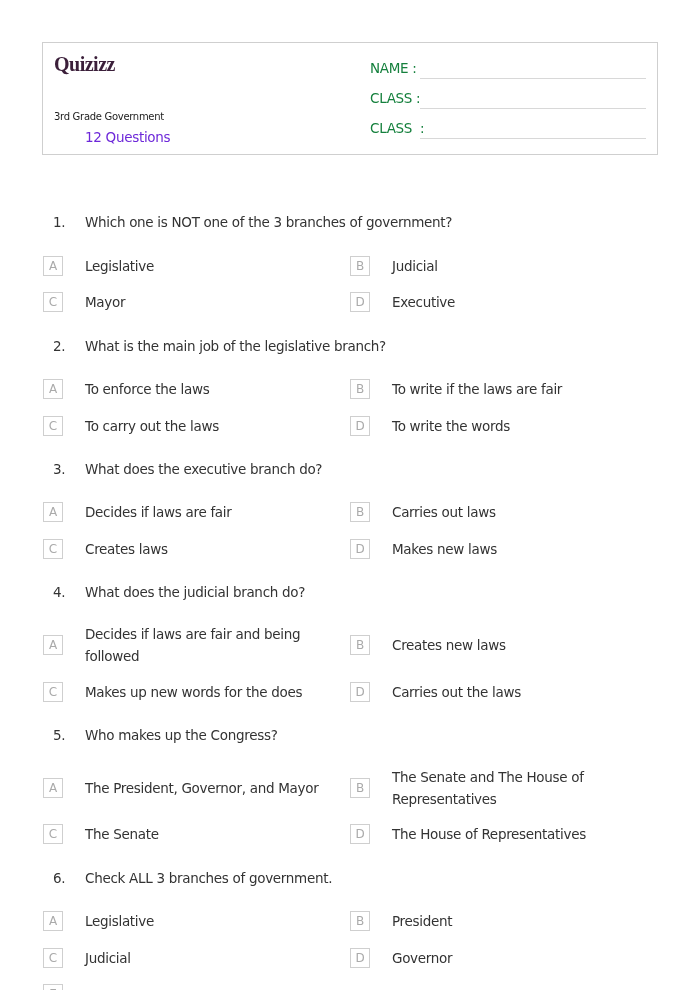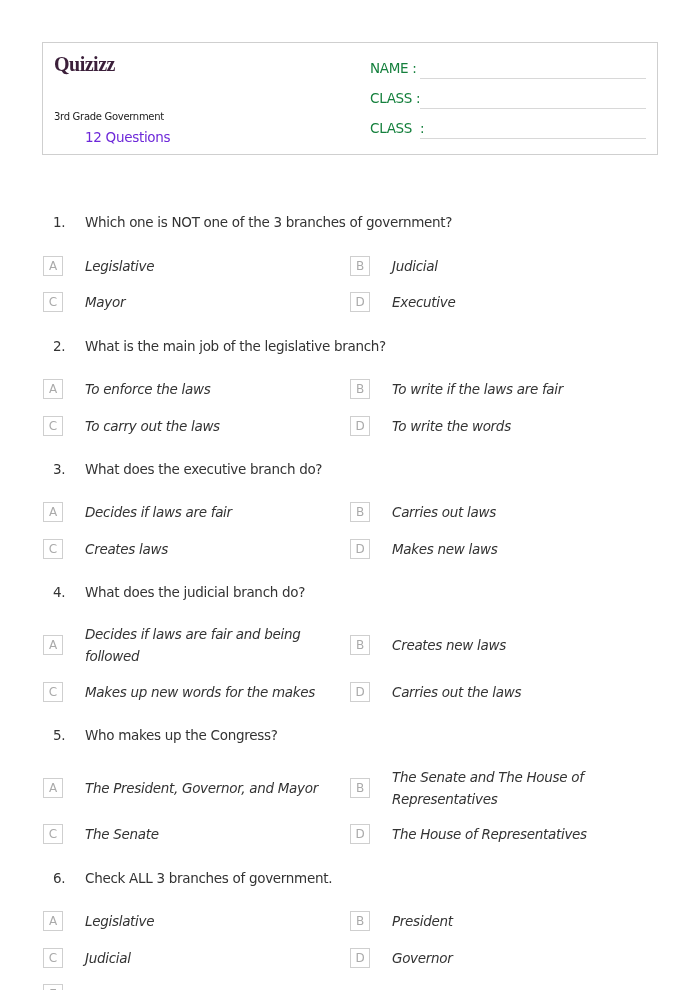--- a/index.html
+++ b/index.html
@@ -22,21 +22,21 @@
   .field-line { position: absolute; left: 377px; width: 226px; border-bottom: 1px solid #d8d8d8; }
 
   .q { position: absolute; font-size: 13.5px; color: #333; letter-spacing: -0.3px; }
   .q-num { position: absolute; left: 53px; }
   .q-text { position: absolute; left: 85px; }
 
   .opt-box {
     position: absolute; width: 20px; height: 20px; border: 1px solid #cfcfcf;
     font-size: 12px; color: #aaa; text-align: center; line-height: 18px;
   }
-  .opt-text { position: absolute; font-size: 13.5px; color: #333; letter-spacing: -0.3px; line-height: 22px; font-style: italic; }
+  .opt-text { position: absolute; font-size: 13.5px; color: #333; letter-spacing: -0.3px; line-height: 22px; }
 </style>
 </head>
 <body>
 
 <div class="header-box">
   <div class="logo">Quizizz</div>
   <div class="ws-title">3rd Grade Government</div>
   <div class="ws-count">12 Questions</div>
 
   <div class="field" style="top:17px">NAME :</div>
@@ -88,21 +88,21 @@
 
 <div class="q" style="top:584px; left:0; width:700px">
   <span class="q-num">4.</span>
   <span class="q-text">What does the judicial branch do?</span>
 </div>
 <div class="opt-box" style="left:43px; top:635px">A</div>
 <div class="opt-text" style="left:85px; top:623px; width:240px">Decides if laws are fair and being followed</div>
 <div class="opt-box" style="left:350px; top:635px">B</div>
 <div class="opt-text" style="left:392px; top:634px">Creates new laws</div>
 <div class="opt-box" style="left:43px; top:682px">C</div>
-<div class="opt-text" style="left:85px; top:681px">Makes up new words for the makes</div>
+<div class="opt-text" style="left:85px; top:681px">Makes up new words for the does</div>
 <div class="opt-box" style="left:350px; top:682px">D</div>
 <div class="opt-text" style="left:392px; top:681px">Carries out the laws</div>
 
 <div class="q" style="top:727px; left:0; width:700px">
   <span class="q-num">5.</span>
   <span class="q-text">Who makes up the Congress?</span>
 </div>
 <div class="opt-box" style="left:43px; top:778px">A</div>
 <div class="opt-text" style="left:85px; top:777px">The President, Governor, and Mayor</div>
 <div class="opt-box" style="left:350px; top:778px">B</div>

